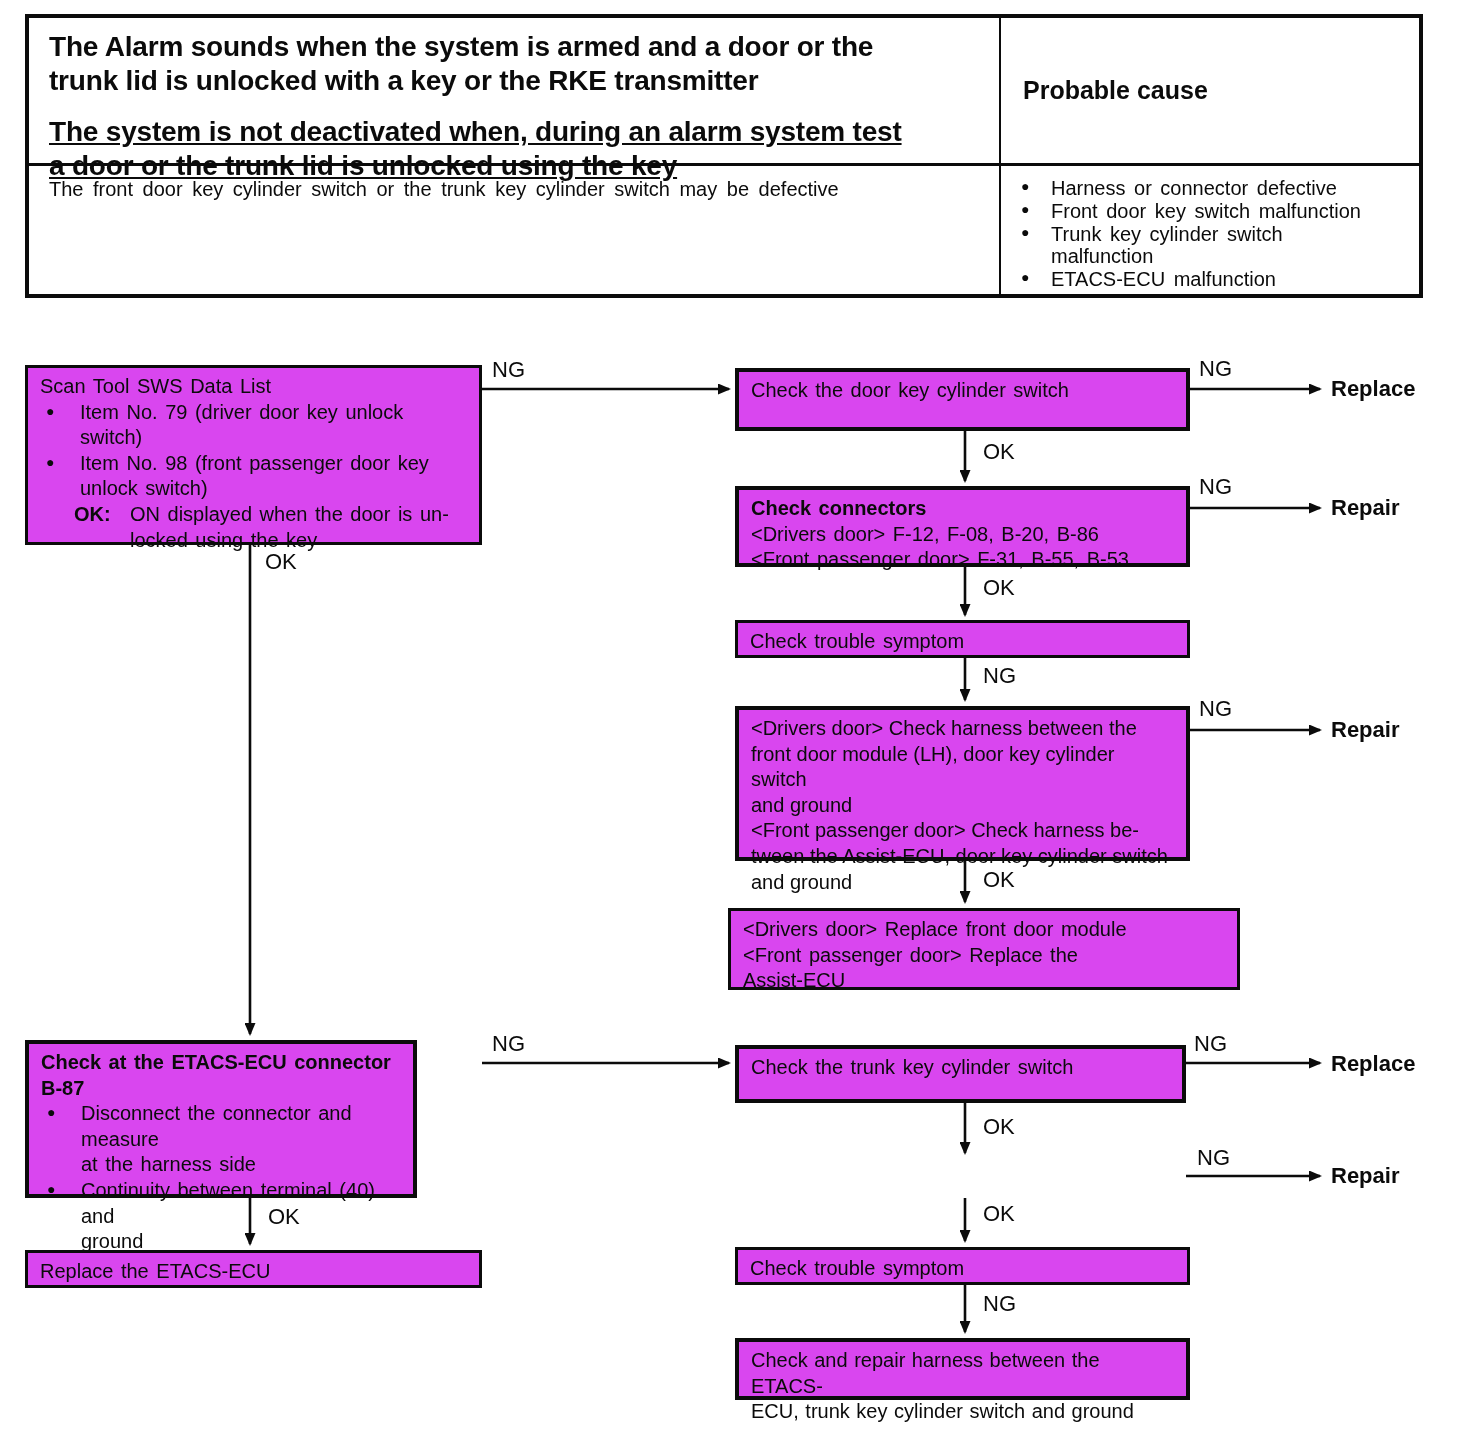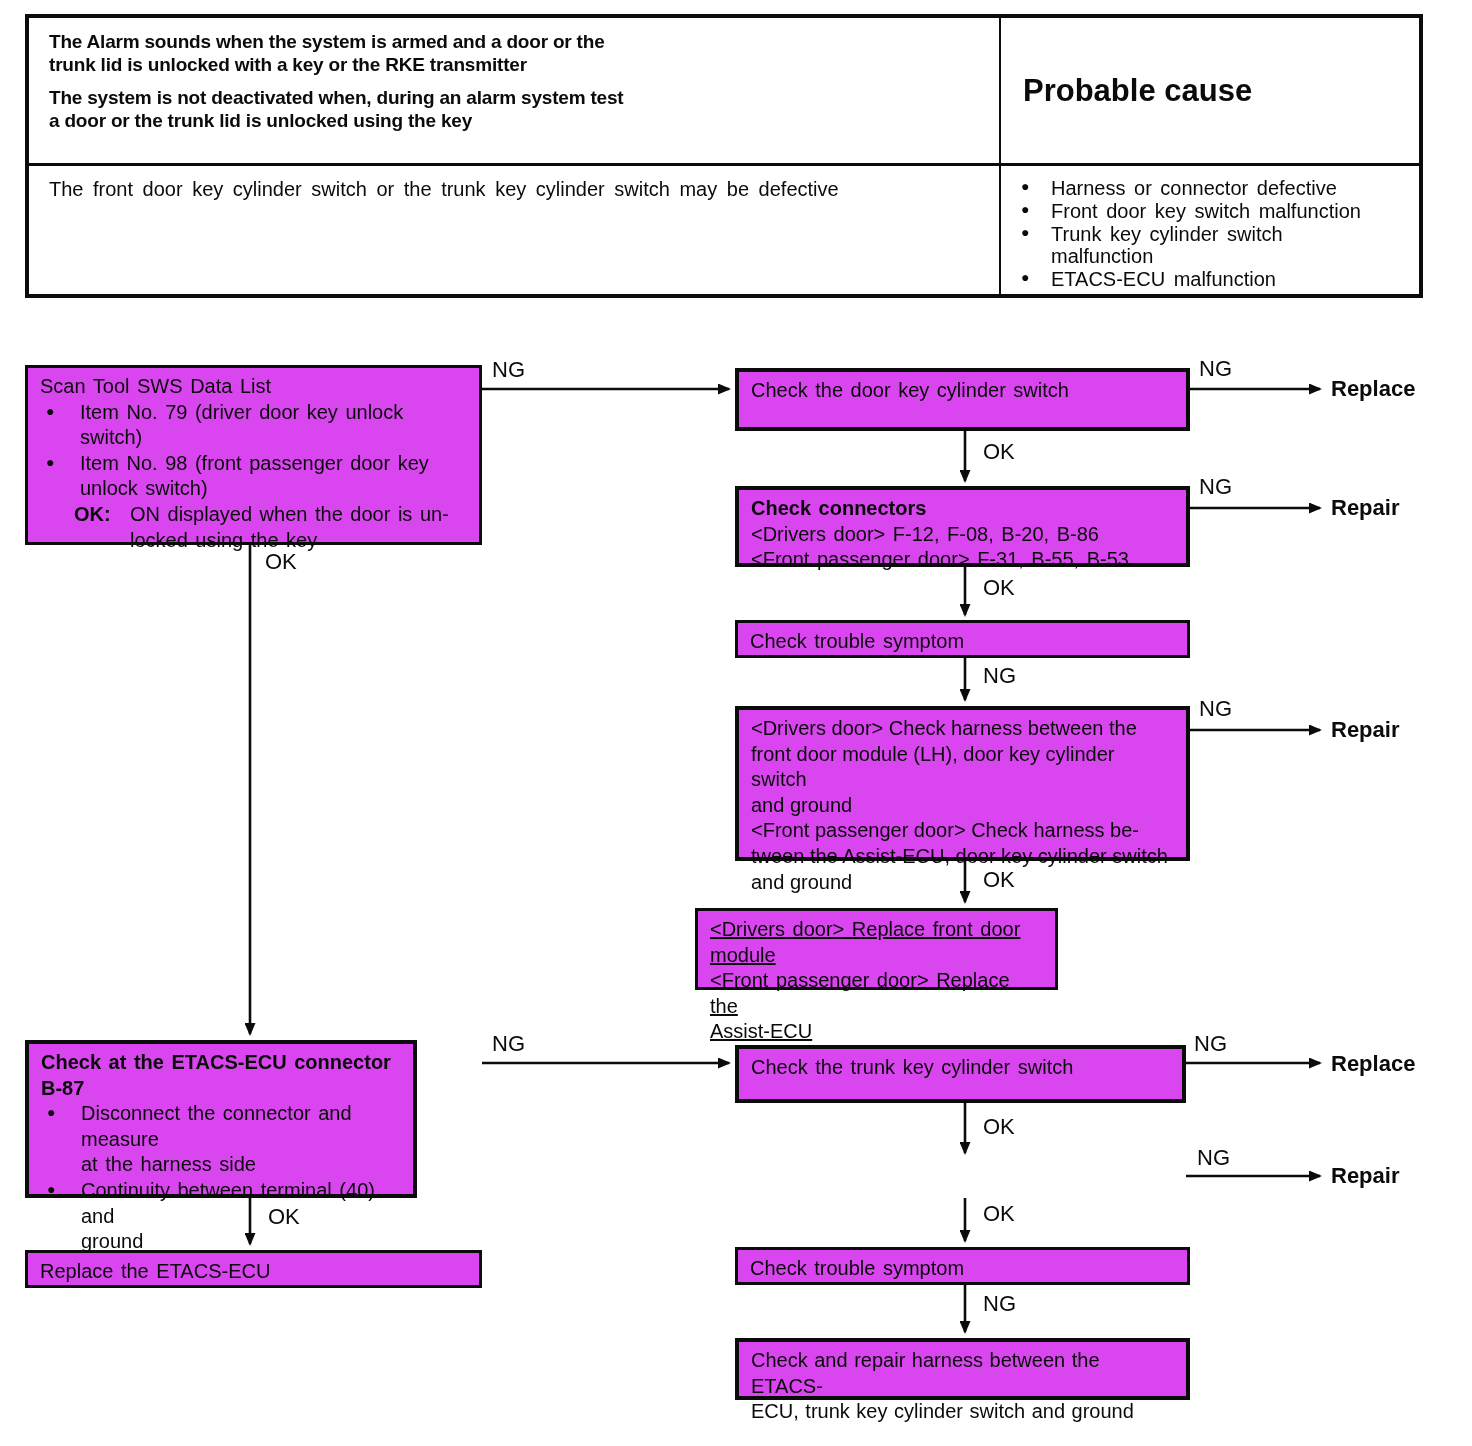--- a/index.html
+++ b/index.html
@@ -12,23 +12,23 @@
   .hdr{
     position:absolute;left:25px;top:14px;width:1398px;height:284px;
     border:4px solid #0b0b0b;box-sizing:border-box;
     display:grid;grid-template-columns:972px 1fr;grid-template-rows:148px 1fr;
   }
   .hcell{box-sizing:border-box;}
   .hc1{border-right:2px solid #0b0b0b;border-bottom:3px solid #0b0b0b;padding:12px 20px 0 20px;}
   .hc2{border-bottom:3px solid #0b0b0b;display:flex;align-items:center;padding-left:22px;}
   .hc3{border-right:2px solid #0b0b0b;padding:12px 20px 0 20px;}
   .hc4{padding:11px 10px 0 16px;}
-  .htitle{font-weight:bold;font-size:19px;line-height:1.23;letter-spacing:-0.2px;}
-  .htitle + .htitle{margin-top:9px;}
-  .hcause{font-weight:bold;font-size:31px;}
+  .htitle{font-weight:bold;font-size:28px;line-height:1.23;letter-spacing:-0.2px;}
+  .htitle + .htitle{margin-top:16px;text-decoration:underline;}
+  .hcause{font-weight:bold;font-size:25px;}
   .hcomment{font-size:20px;word-spacing:4px;}
   .crow{display:flex;font-size:20px;line-height:1.14;word-spacing:3px;}
   .crow .bul{width:30px;flex:0 0 30px;text-align:left;padding-left:4px;font-size:14px;padding-top:2px;}
   
   .box{
     position:absolute;border:3px solid #0b0b0b;background:#d946ef;box-sizing:border-box;
     font-size:20px;line-height:1.28;padding:6px 12px;word-spacing:2px;
   }
   .box .bold{font-weight:bold;}
   .brow{display:flex;}
@@ -161,21 +161,21 @@
 
   <div class="box" style="left:735px;top:706px;width:455px;height:155px;border-width:4px;word-spacing:0;">
     <div class="pre">&lt;Drivers door&gt; Check harness between the
 front door module (LH), door key cylinder switch
 and ground</div>
     <div class="pre">&lt;Front passenger door&gt; Check harness be-
 tween the Assist-ECU, door key cylinder switch
 and ground</div>
   </div>
 
-  <div class="box" style="left:695px;top:908px;width:363px;height:82px;text-decoration:underline;">
+  <div class="box" style="left:728px;top:908px;width:512px;height:82px;">
     <div>&lt;Drivers door&gt; Replace front door module</div>
     <div class="pre">&lt;Front passenger door&gt; Replace the
 Assist-ECU</div>
   </div>
 
   <div class="box" style="left:735px;top:1045px;width:451px;height:58px;border-width:4px;">
     <div>Check the trunk key cylinder switch</div>
   </div>
 
 

